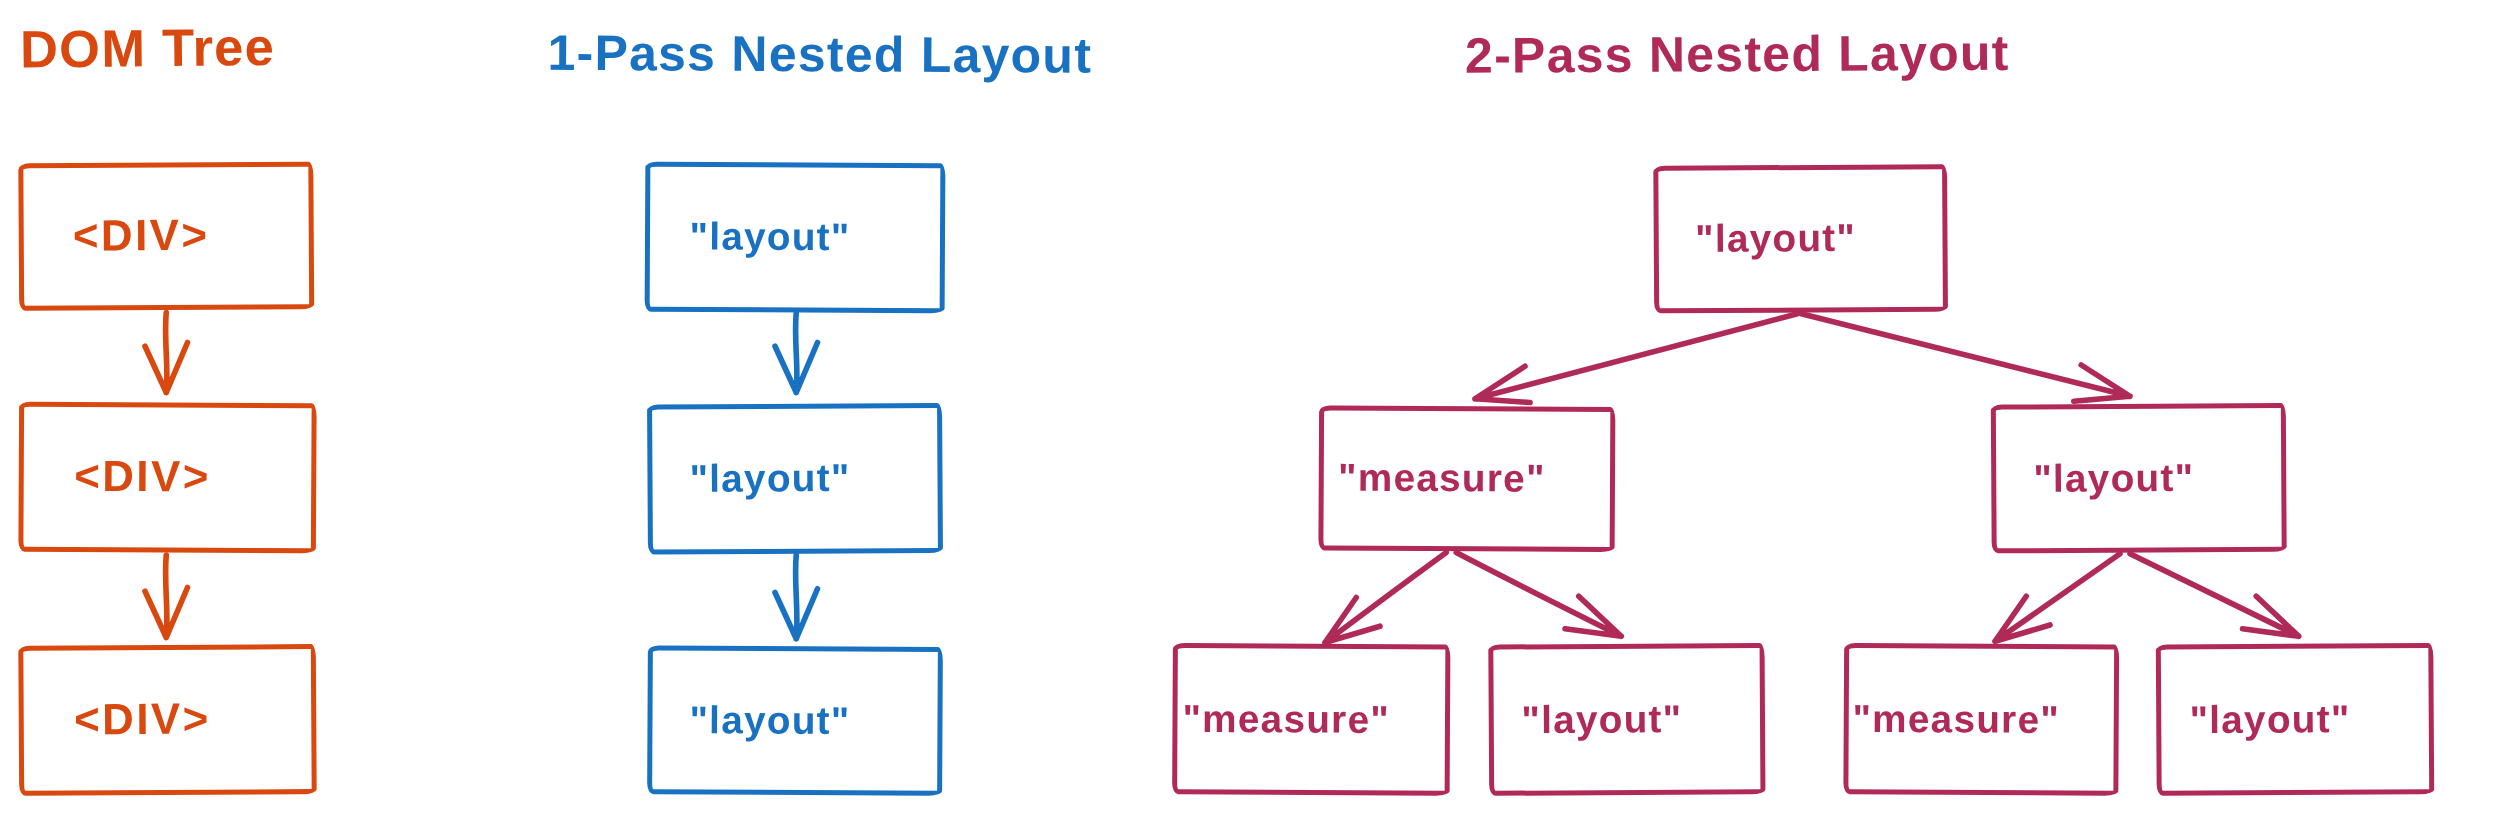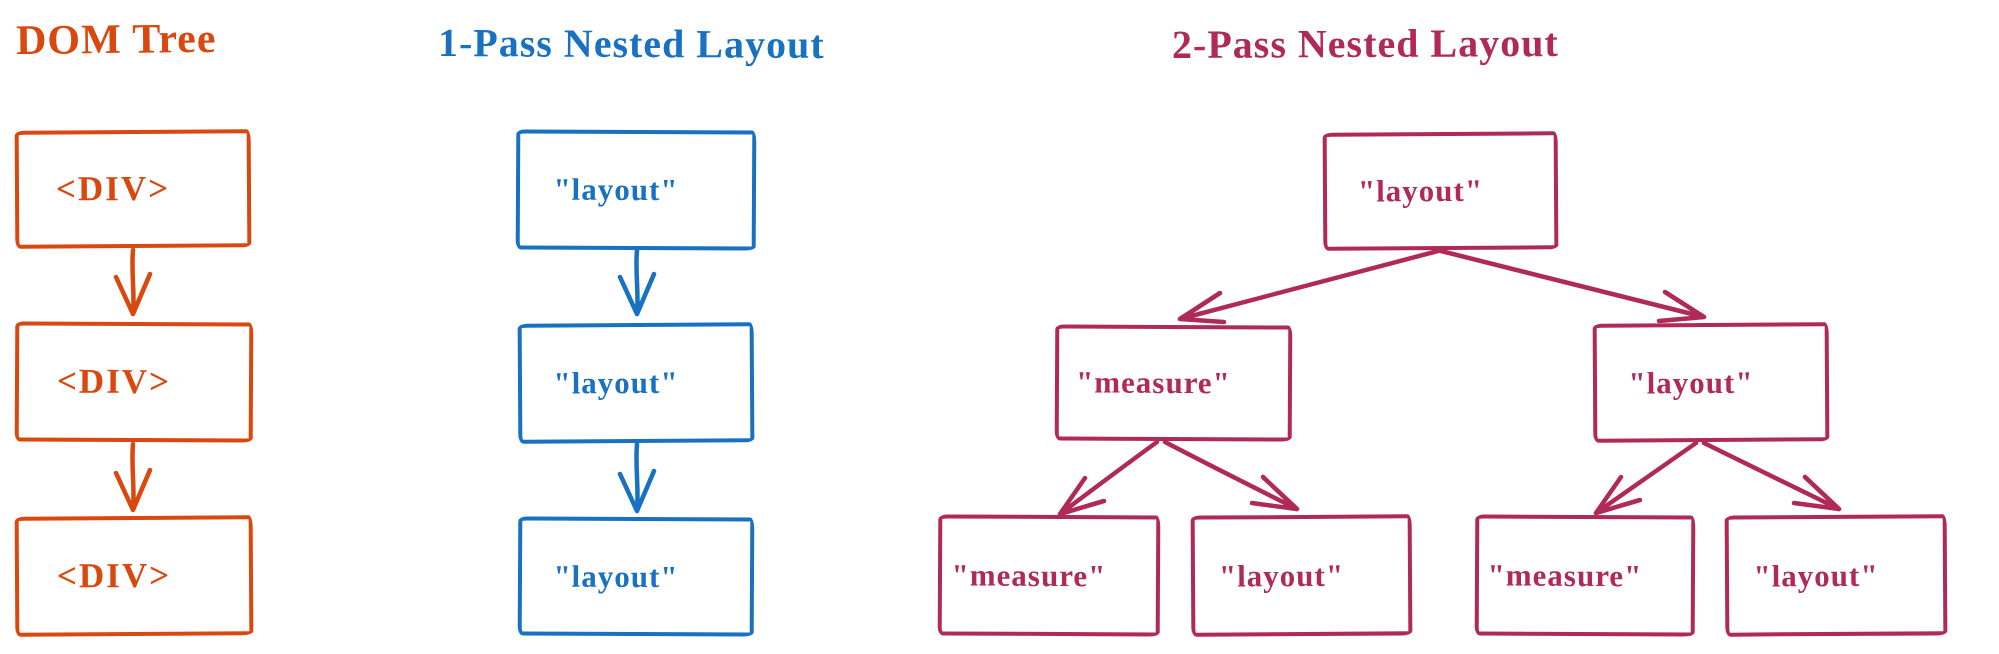--- a/index.html
+++ b/index.html
@@ -1,21 +1,21 @@
 <!DOCTYPE html>
 <html><head>
 <meta charset="utf-8">
 <style>
   html, body { margin: 0; padding: 0; background: #ffffff; }
   .canvas {
     position: relative;
     width: 1999px;
     height: 654px;
     background: #ffffff;
-    font-family: Liberation Serif, serif;
+    font-family: Liberation Sans, sans-serif;
     overflow: hidden;
   }
   .arrow-layer {
     position: absolute;
     left: 0; top: 0;
     width: 1999px; height: 654px;
     z-index: 1;
   }
   .title {
     position: absolute;

